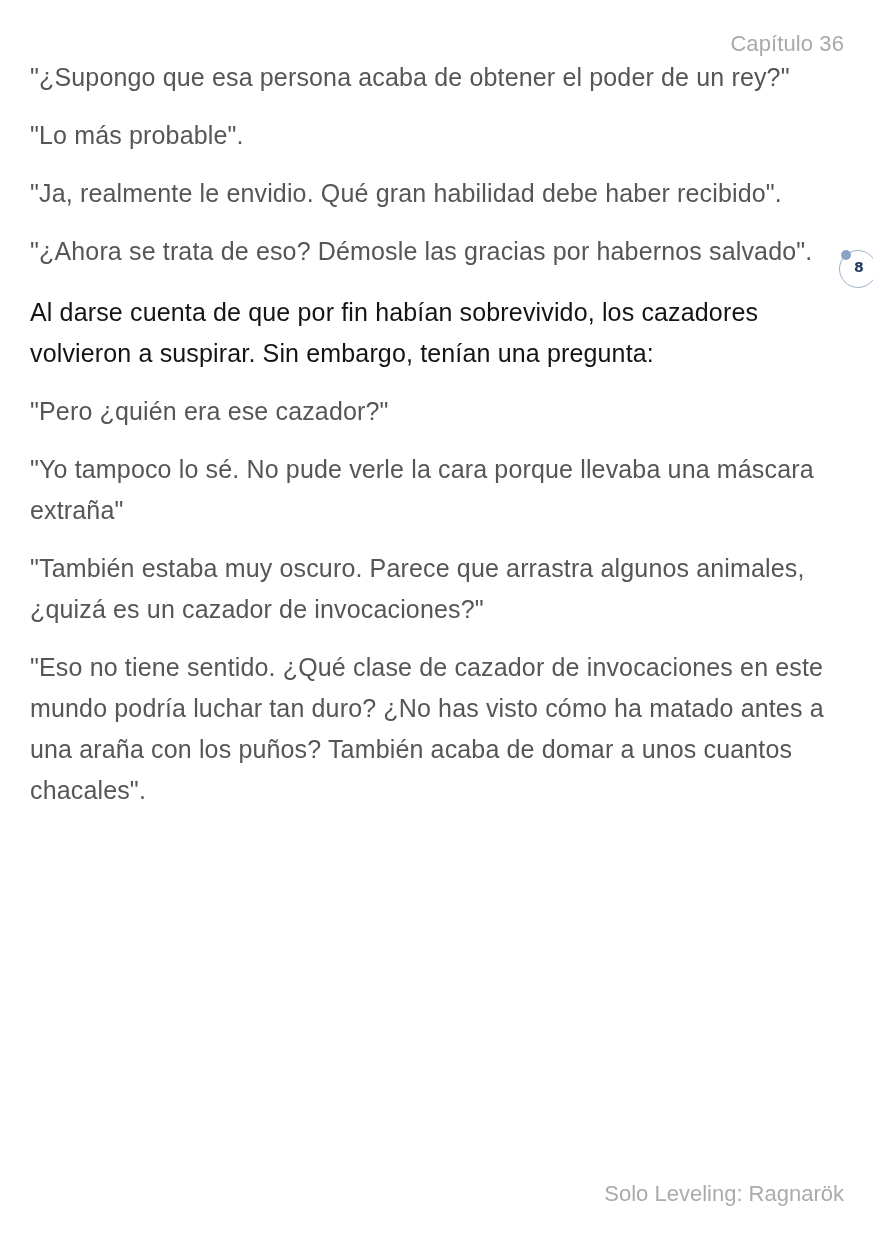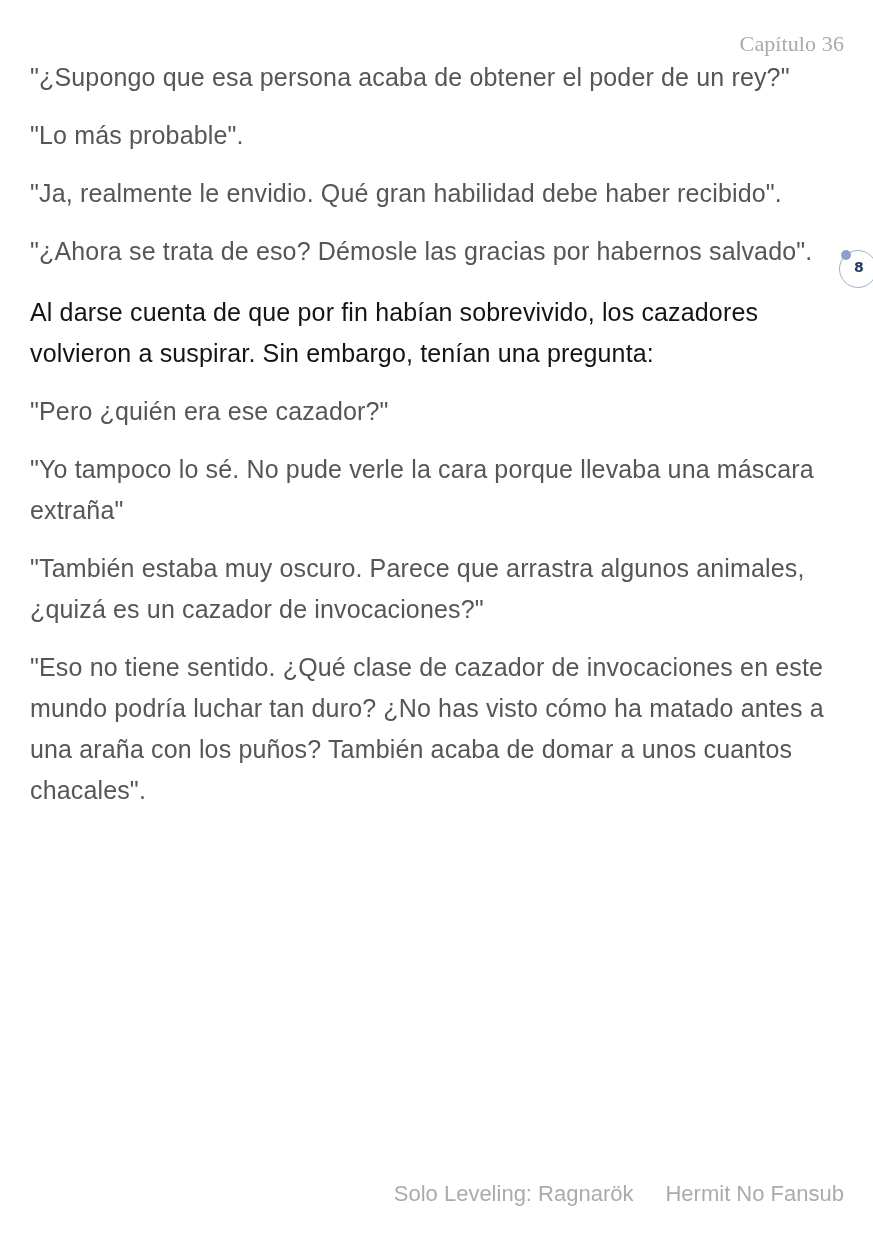--- a/index.html
+++ b/index.html
@@ -14,21 +14,20 @@
     overflow: hidden;
     font-family: "Liberation Sans", "DejaVu Sans", sans-serif;
   }
   .chapter-header {
     position: absolute;
     top: 31px;
     right: 29px;
     font-size: 22px;
     color: #a9a9a9;
     letter-spacing: 0.1px;
-    font-family: Liberation Serif, serif;
   }
   .content {
     position: absolute;
     top: 57px;
     left: 30px;
     width: 820px;
   }
   .para {
     margin: 0 0 17px 0;
     font-size: 25px;
@@ -96,14 +95,13 @@
   <p class="para dialogue">"Eso no tiene sentido. ¿Qué clase de cazador de invocaciones en este mundo podría luchar tan duro? ¿No has visto cómo ha matado antes a una araña con los puños? También acaba de domar a unos cuantos chacales".</p>
 </div>
 
 <div class="page-badge">
   <span class="dot"></span>
   <span class="num">8</span>
 </div>
 
 <div class="footer">
   <span>Solo Leveling: Ragnarök</span>
-  <span>Hermit No Fansub</span>
 </div>
 
 </body></html>

